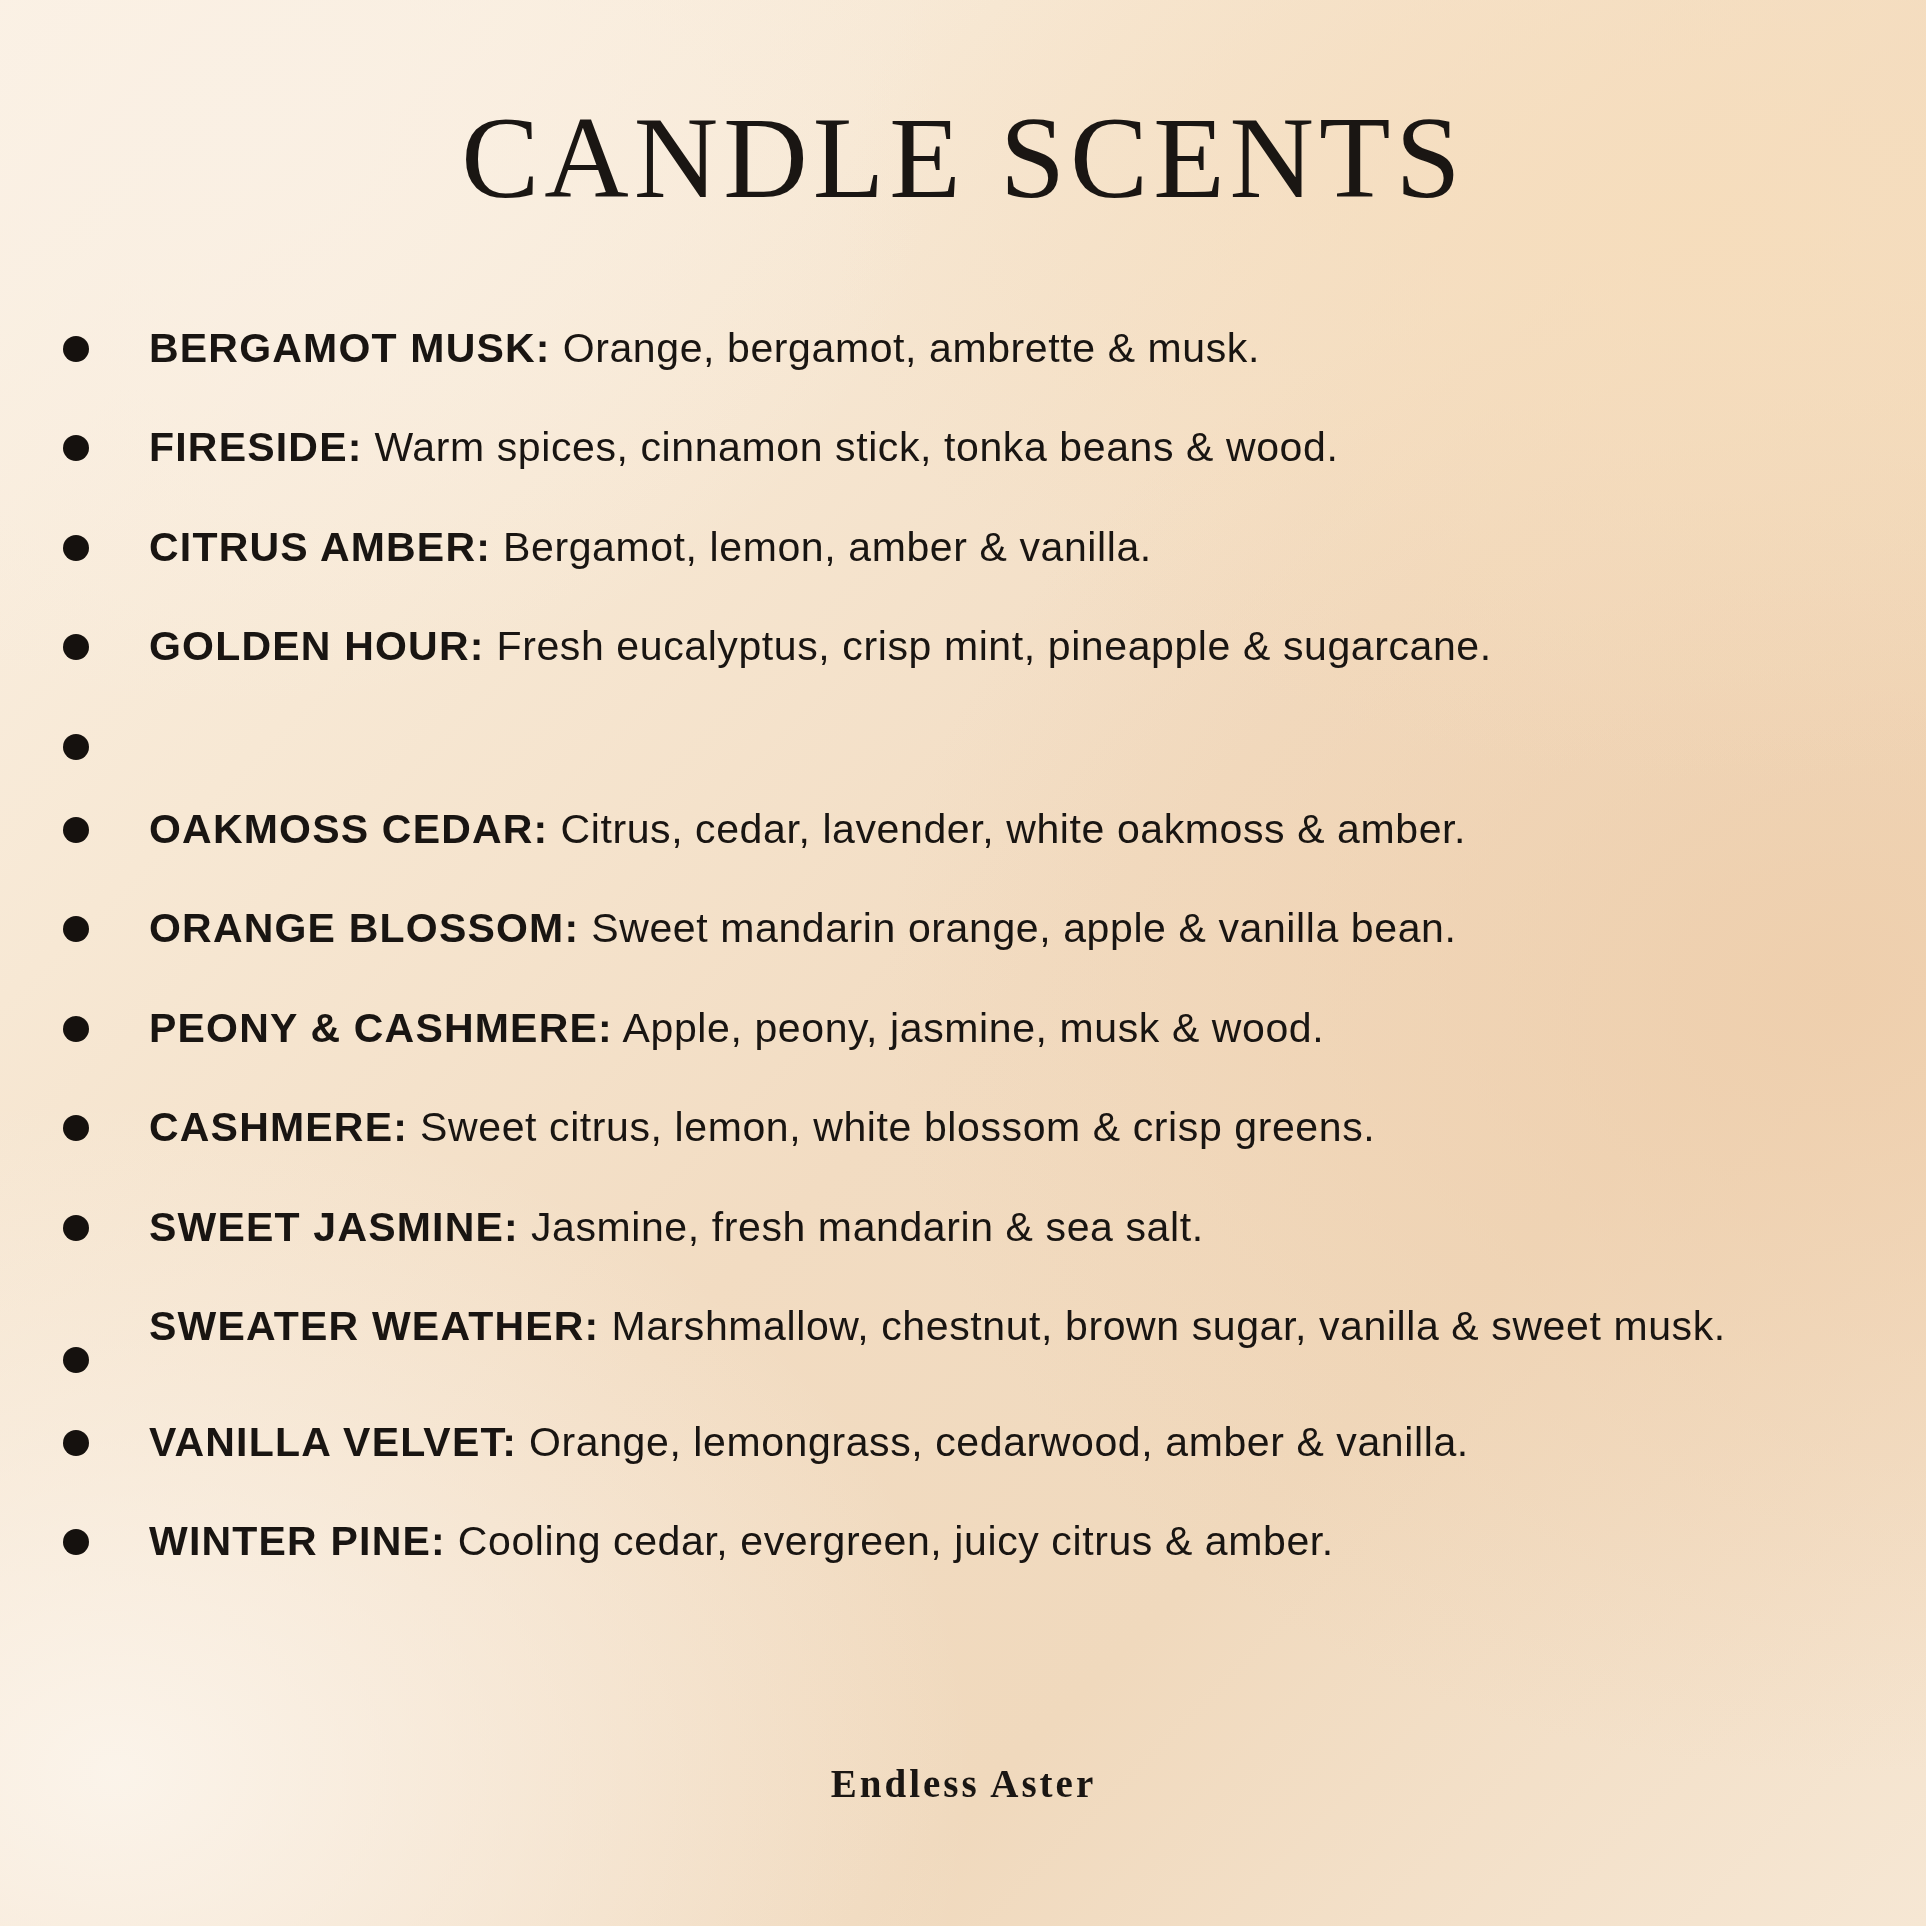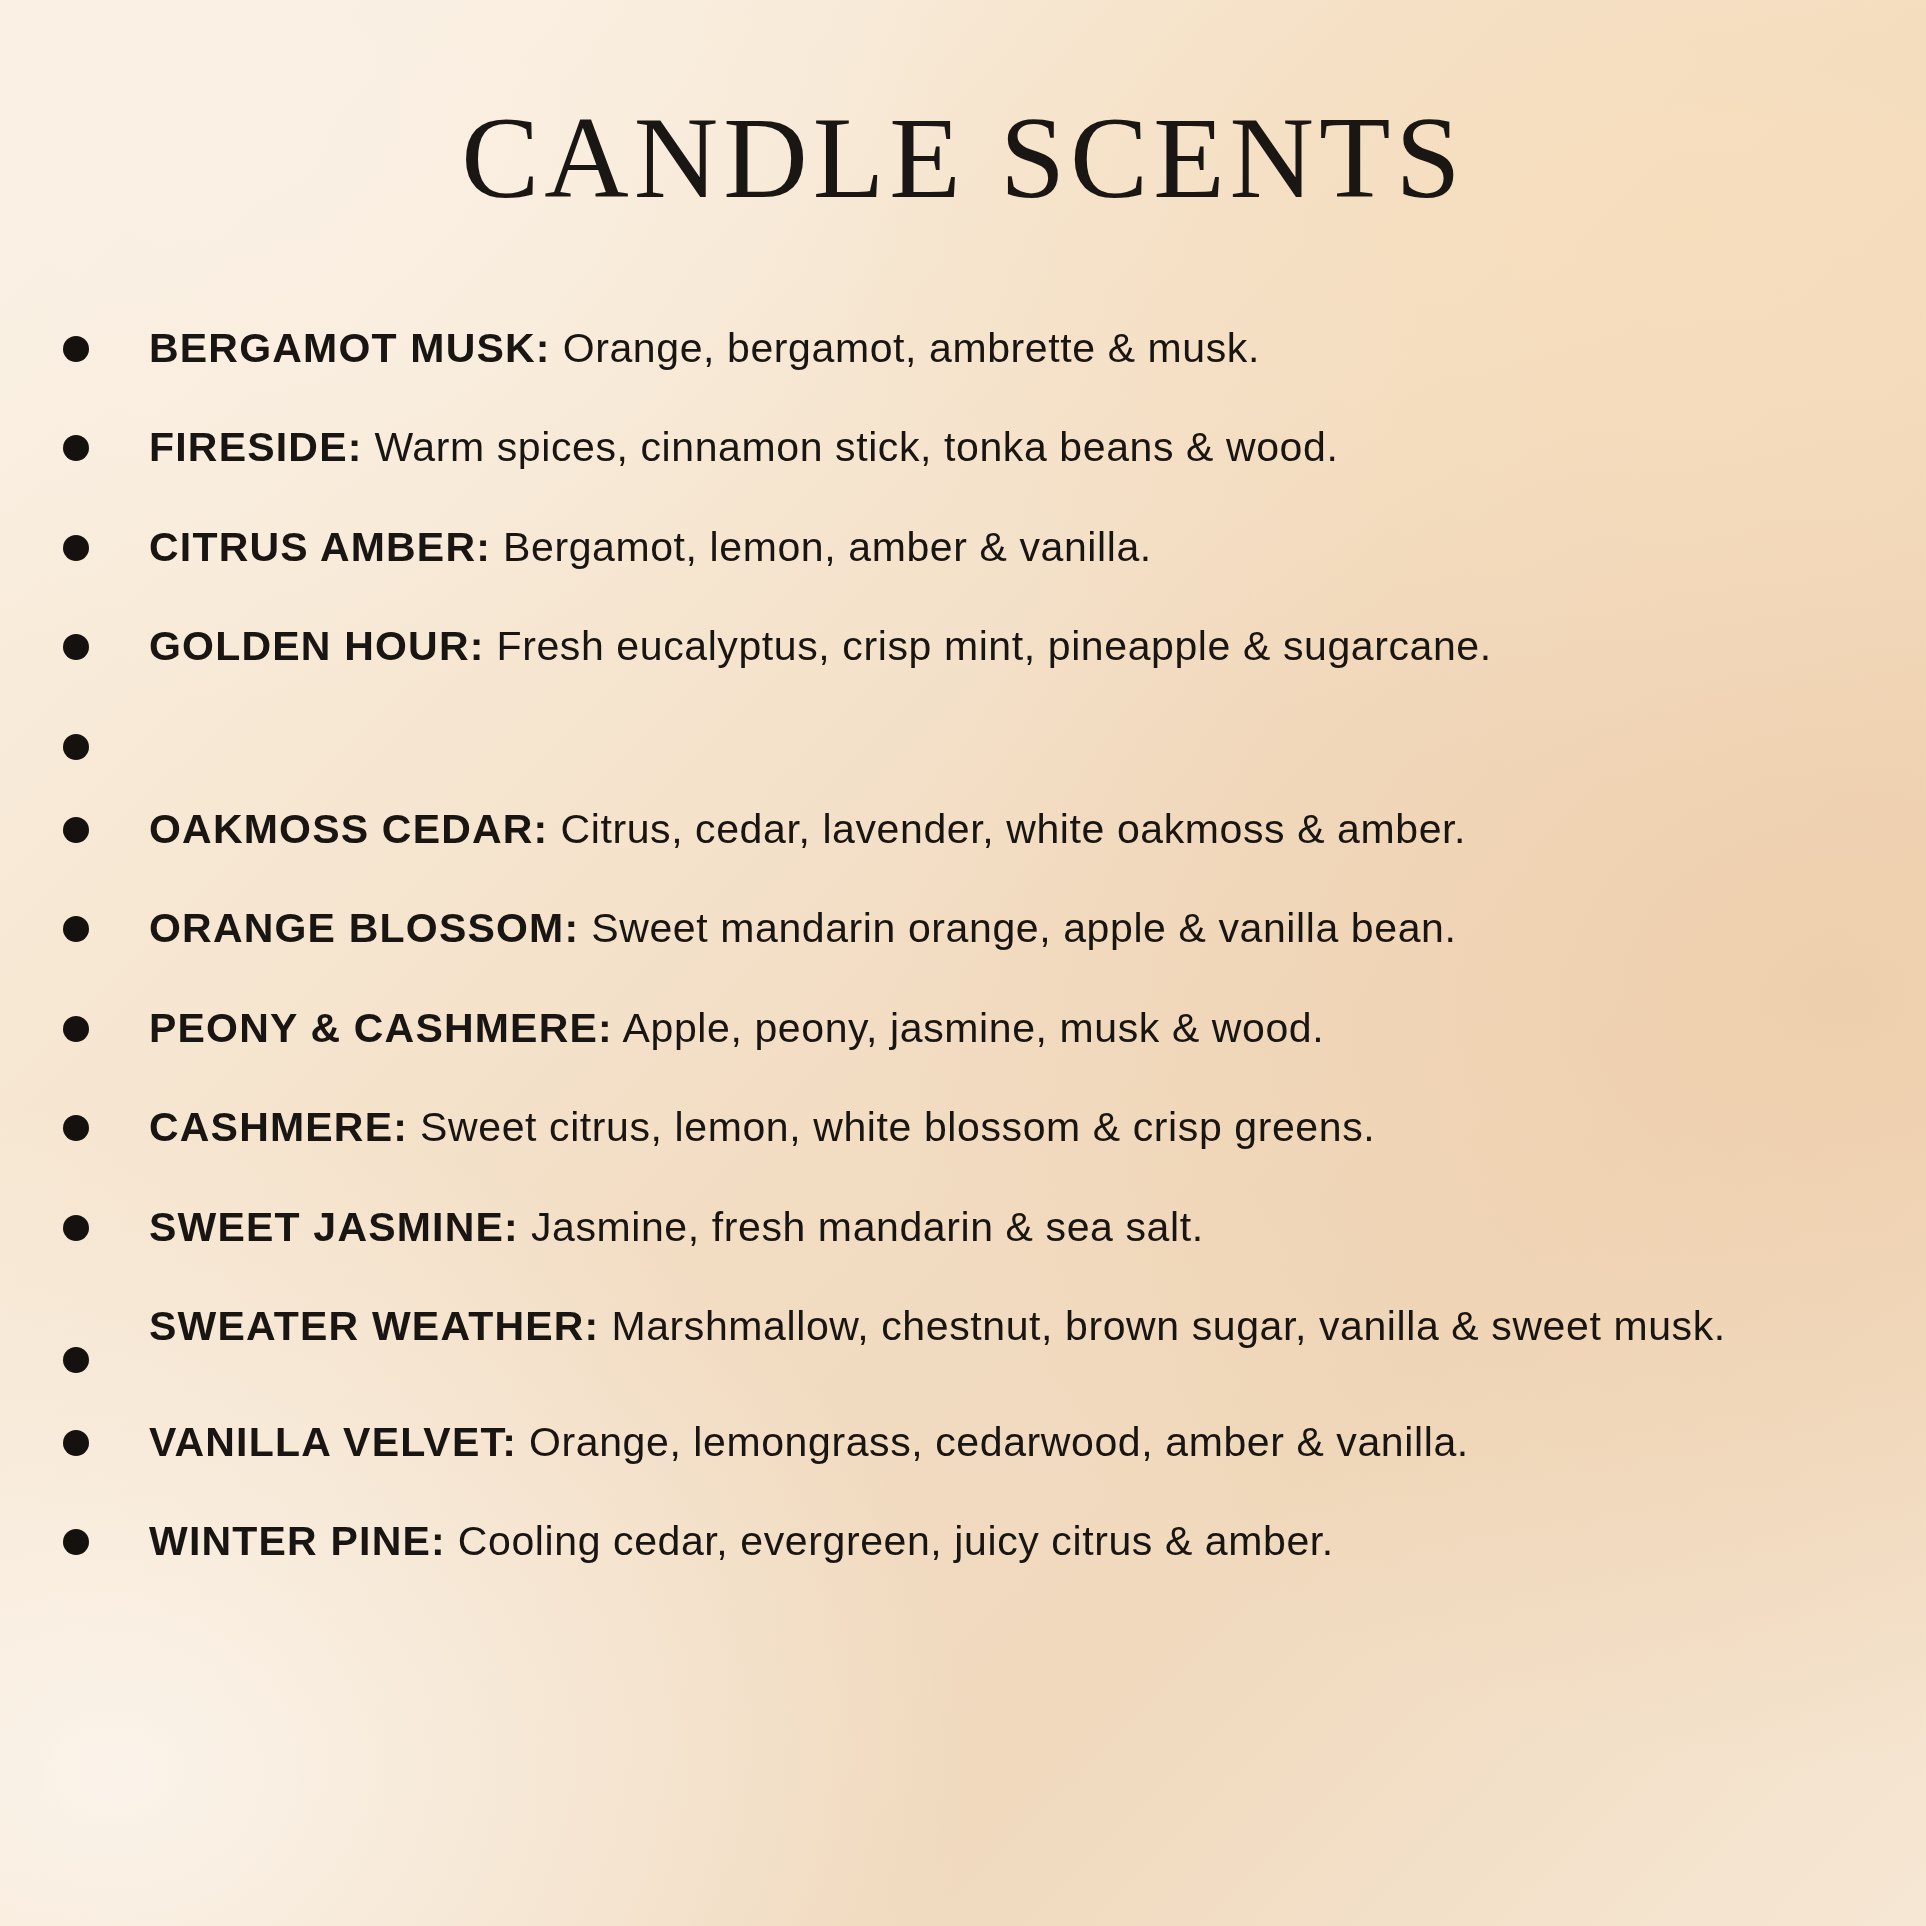--- a/index.html
+++ b/index.html
@@ -154,15 +154,16 @@
       <span class="text"><span class="name">VANILLA VELVET:</span><span> Orange, lemongrass, cedarwood, amber &amp; vanilla.</span></span>
     </li>
 
     <li class="item">
       <span class="bullet"></span>
       <span class="text"><span class="name">WINTER PINE:</span><span> Cooling cedar, evergreen, juicy citrus &amp; amber.</span></span>
     </li>
 
   </ul>
 
+  <div class="brand">Endless Aster</div>
 
 </div>
 
 
 </body></html>

